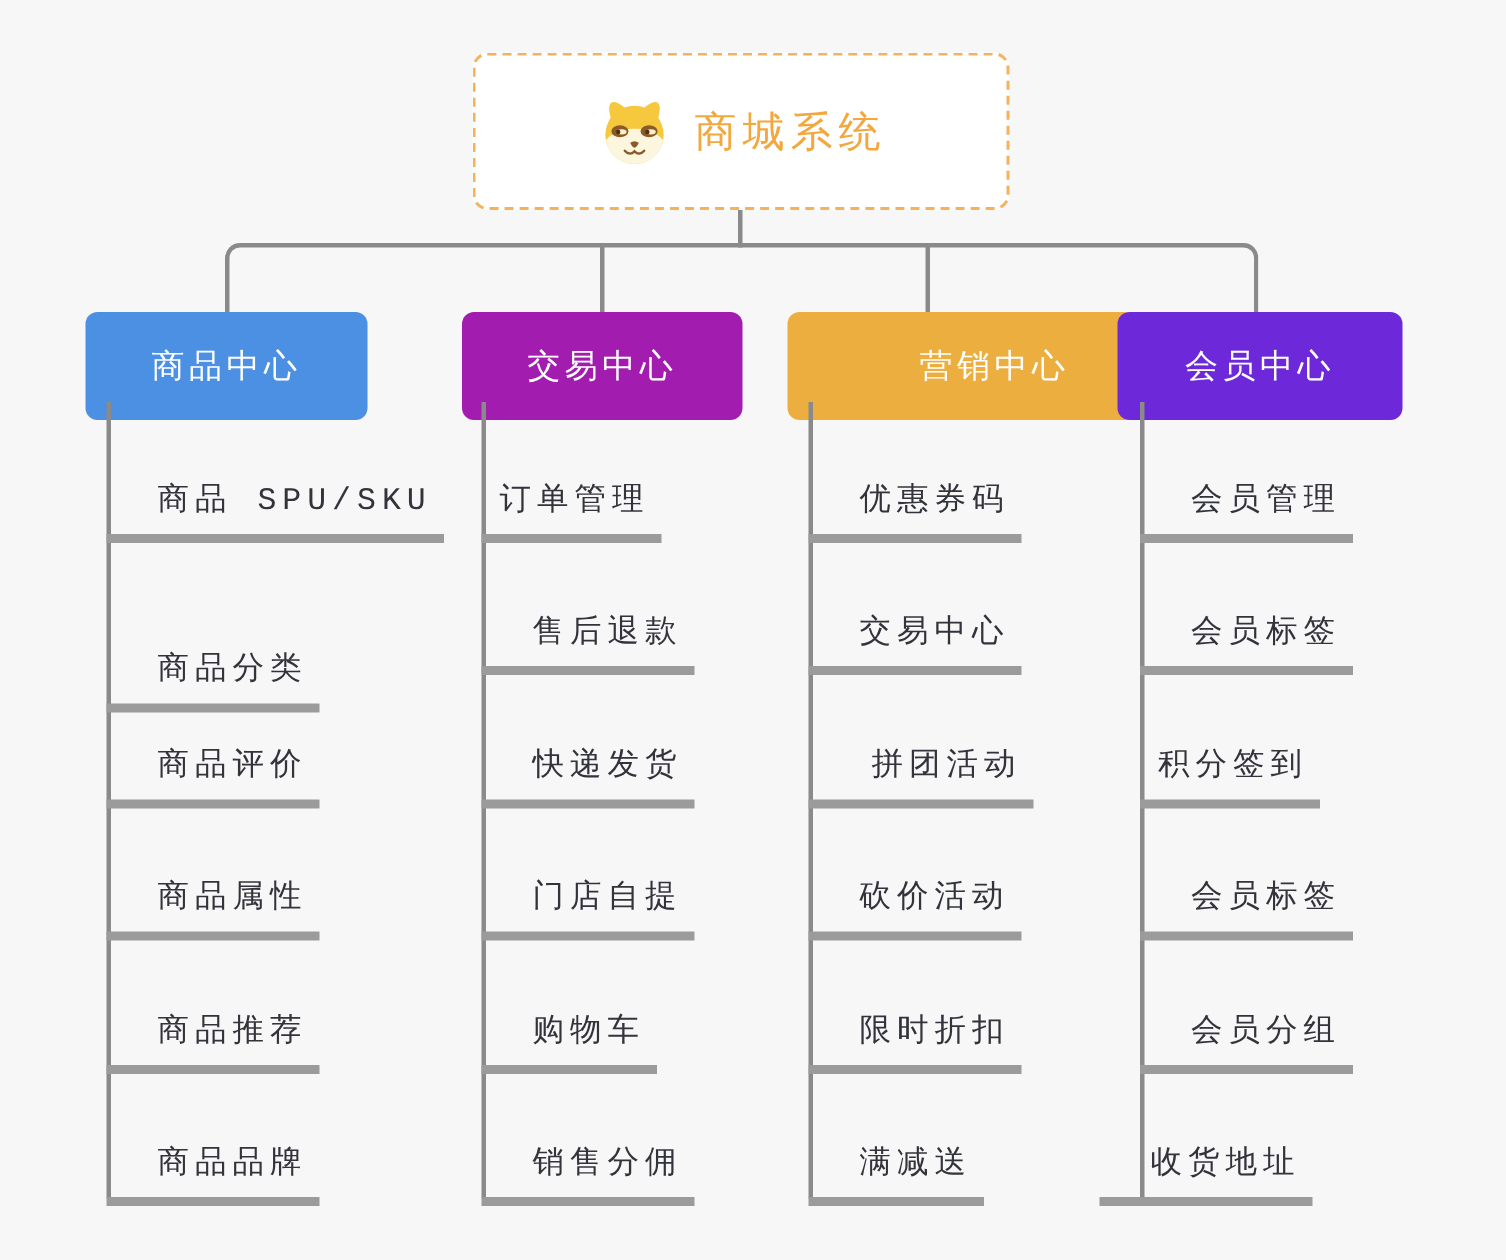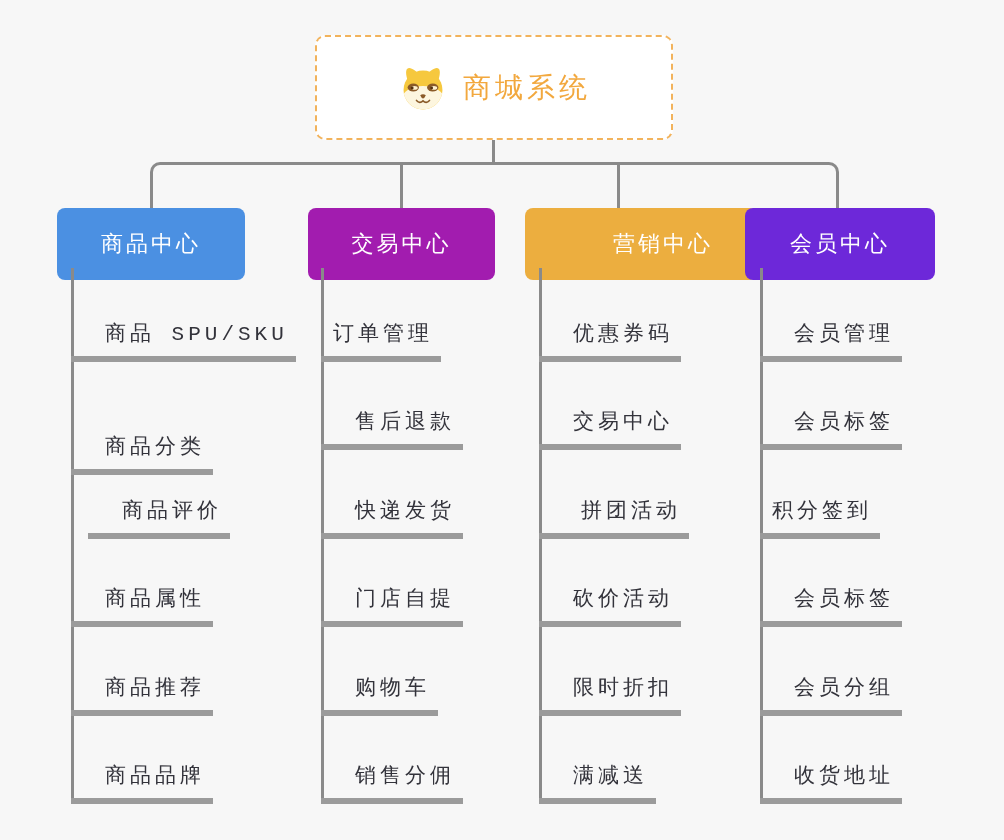--- a/index.html
+++ b/index.html
@@ -96,21 +96,21 @@
   <div class="line" style="left:492px;top:140px;width:3px;height:25px;"></div>
   <div class="bridge"></div>
   <div class="line" style="left:400px;top:164px;width:3px;height:44px;"></div>
   <div class="line" style="left:617px;top:164px;width:3px;height:44px;"></div>
 
   <div id="branch-layer">
       <div class="branch-header" style="left: 57px; width: 188px; background: rgb(75, 144, 226);">商品中心</div>
       <div class="trunk" style="left: 71px; background: rgb(138, 138, 138);"></div>
       <div class="leaf" style="left: 71px; top: 321px; border-bottom-color: rgb(155, 155, 155);">商品 SPU/SKU</div>
       <div class="leaf" style="left: 71px; top: 409px; border-bottom-color: rgb(155, 155, 155); margin-top: 25px;">商品分类</div>
-      <div class="leaf" style="left: 88px; top: 498px; border-bottom-color: rgb(155, 155, 155);">商品评价</div>
+      <div class="leaf" style="left: 71px; top: 498px; border-bottom-color: rgb(155, 155, 155);">商品评价</div>
       <div class="leaf" style="left: 71px; top: 586px; border-bottom-color: rgb(155, 155, 155);">商品属性</div>
       <div class="leaf" style="left: 71px; top: 675px; border-bottom-color: rgb(155, 155, 155);">商品推荐</div>
       <div class="leaf" style="left: 71px; top: 763px; border-bottom-color: rgb(155, 155, 155);">商品品牌</div>
       <div class="branch-header" style="left: 308px; width: 187px; background: #a21caf;">交易中心</div>
       <div class="trunk" style="left: 321px; background: rgb(138, 138, 138);"></div>
       <div class="leaf" style="left: 321px; top: 321px; border-bottom-color: rgb(155, 155, 155); padding-left: 12px;">订单管理</div>
       <div class="leaf" style="left: 321px; top: 409px; border-bottom-color: rgb(155, 155, 155);">售后退款</div>
       <div class="leaf" style="left: 321px; top: 498px; border-bottom-color: rgb(155, 155, 155);">快递发货</div>
       <div class="leaf" style="left: 321px; top: 586px; border-bottom-color: rgb(155, 155, 155);">门店自提</div>
       <div class="leaf" style="left: 321px; top: 675px; border-bottom-color: rgb(155, 155, 155);">购物车</div>
@@ -123,16 +123,16 @@
       <div class="leaf" style="left: 539px; top: 586px; border-bottom-color: rgb(155, 155, 155);">砍价活动</div>
       <div class="leaf" style="left: 539px; top: 675px; border-bottom-color: rgb(155, 155, 155);">限时折扣</div>
       <div class="leaf" style="left: 539px; top: 763px; border-bottom-color: rgb(155, 155, 155);">满减送</div>
       <div class="branch-header" style="left: 745px; width: 190px; background: #6d28d9;">会员中心</div>
       <div class="trunk" style="left: 760px; background: rgb(138, 138, 138);"></div>
       <div class="leaf" style="left: 760px; top: 321px; border-bottom-color: rgb(155, 155, 155);">会员管理</div>
       <div class="leaf" style="left: 760px; top: 409px; border-bottom-color: rgb(155, 155, 155);">会员标签</div>
       <div class="leaf" style="left: 760px; top: 498px; border-bottom-color: rgb(155, 155, 155); padding-left: 12px;">积分签到</div>
       <div class="leaf" style="left: 760px; top: 586px; border-bottom-color: rgb(155, 155, 155);">会员标签</div>
       <div class="leaf" style="left: 760px; top: 675px; border-bottom-color: rgb(155, 155, 155);">会员分组</div>
-      <div class="leaf" style="left: 760px; top: 763px; border-bottom-color: rgb(155, 155, 155);">收货地址</div>
+      <div class="leaf" style="left: 733px; top: 763px; border-bottom-color: rgb(155, 155, 155);">收货地址</div>
     </div>
 
 </div>
 
 </body></html>

